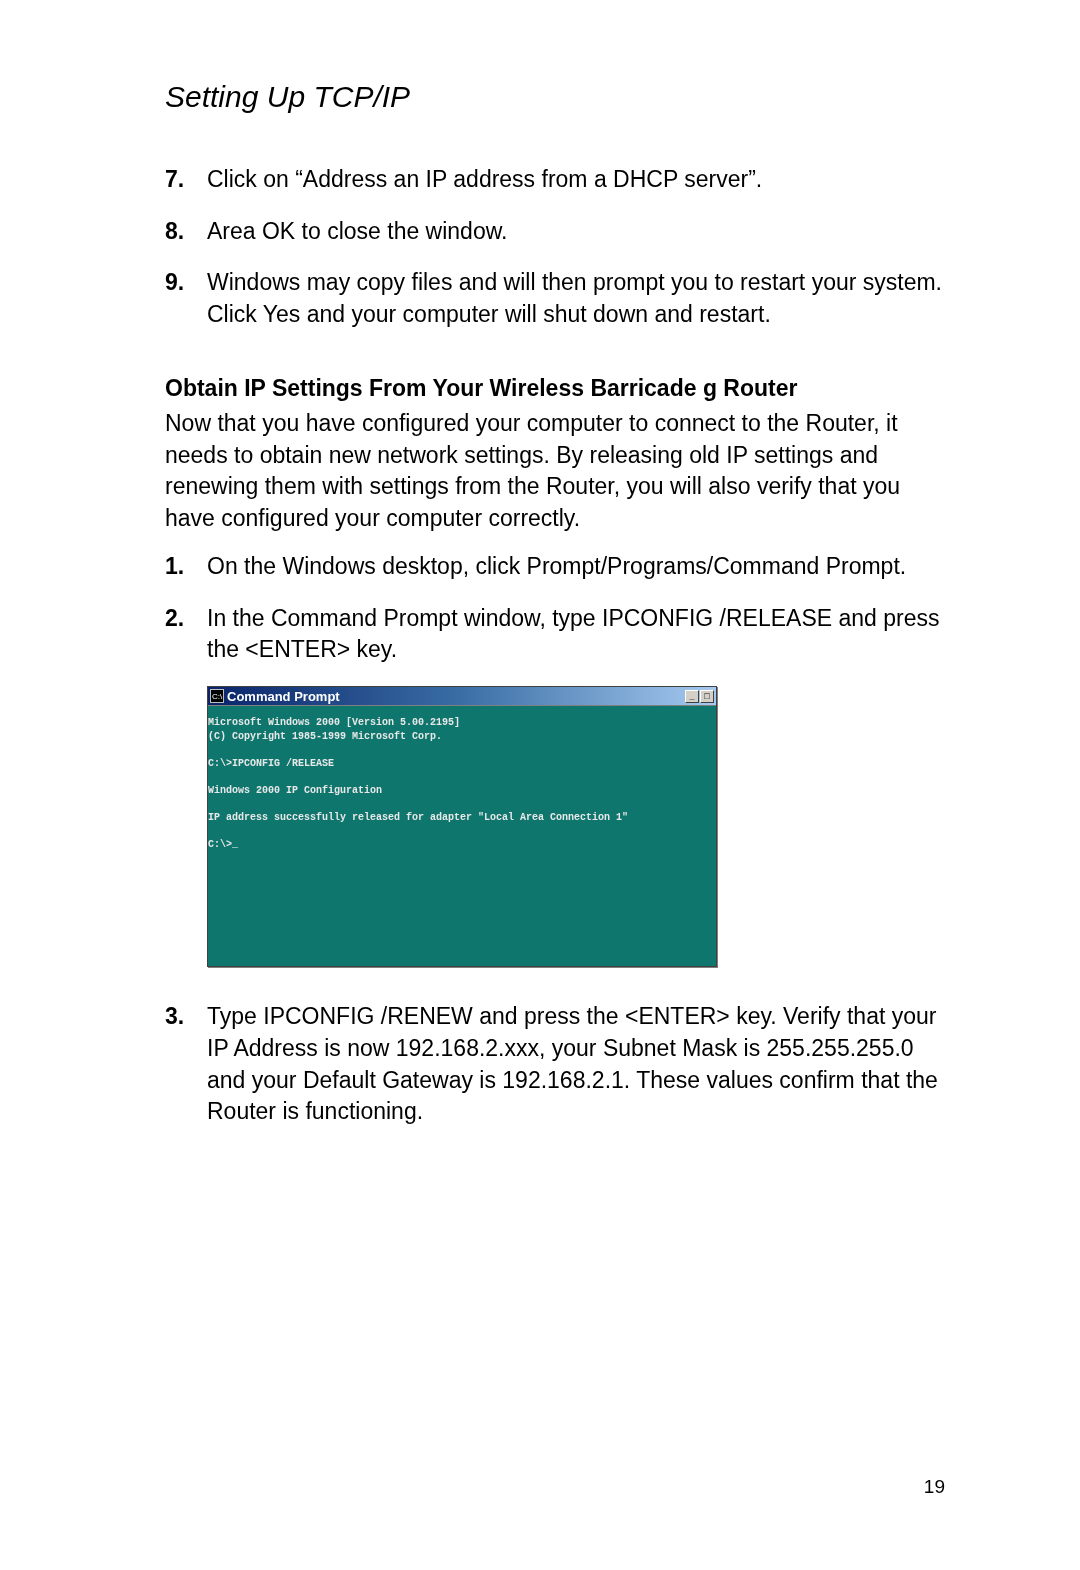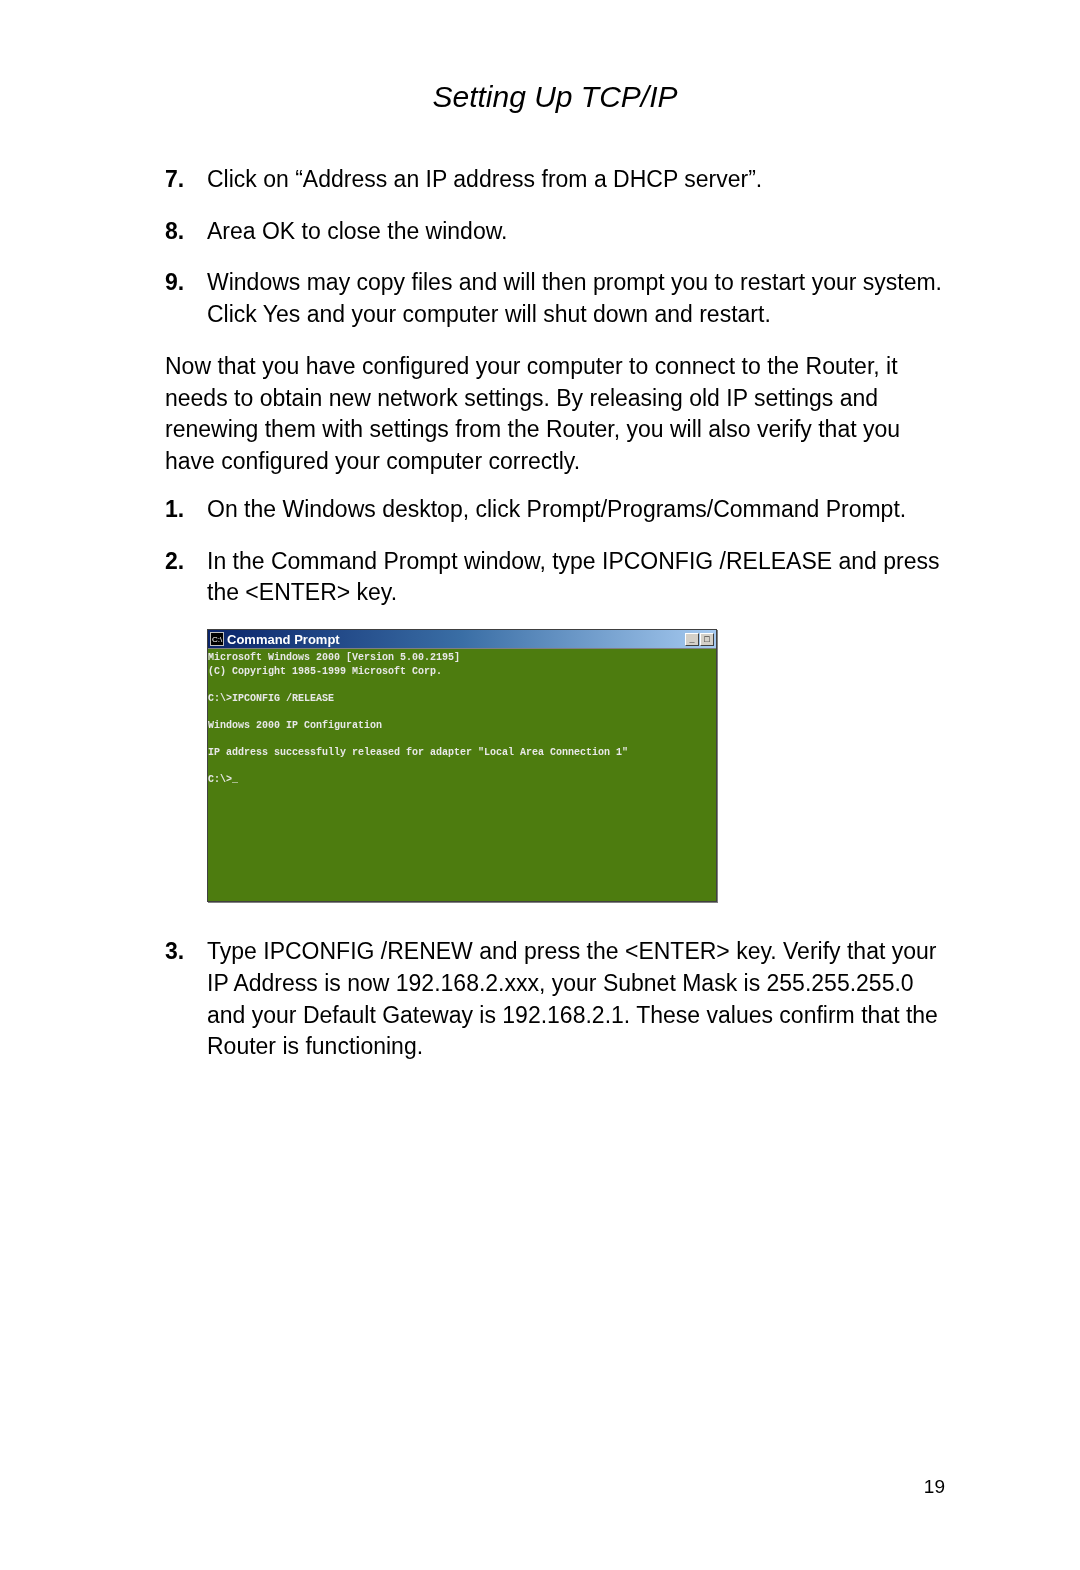--- a/index.html
+++ b/index.html
@@ -12,21 +12,21 @@
     color: #000000;
   }
   .page {
     box-sizing: border-box;
     width: 1080px;
     height: 1570px;
     padding: 80px 130px 60px 165px;
     position: relative;
   }
   .header-title {
-    text-align: center;
+    text-align: left;
     font-style: italic;
     font-size: 30px;
     margin-bottom: 50px;
     margin-right: 5px;
   }
   .ol {
     list-style: none;
     padding: 0;
     margin: 0;
   }
@@ -104,26 +104,26 @@
     border-left-color: #ffffff;
     font-size: 9px;
     line-height: 10px;
     text-align: center;
     font-family: Arial, sans-serif;
     box-sizing: border-box;
     color: #000000;
     font-weight: bold;
   }
   .cmd-body {
-    background: #4d7c0f;
+    background: #0f766e;
     color: #c0c0c0;
     font-family: "Courier New", monospace;
     font-size: 10px;
     line-height: 1.35;
-    padding: 2px 2px 2px 0px;
+    padding: 10px 2px 2px 0px;
     height: 248px;
     white-space: pre;
     overflow: hidden;
     border-top: 1px solid #808080;
   }
   .cmd-body .bold {
     font-weight: bold;
     color: #e8e8e8;
   }
   .page-number {
@@ -151,20 +151,21 @@
     <div class="li">
       <span class="num">8.</span>
       <span class="li-text">Area OK to close the window.</span>
     </div>
     <div class="li">
       <span class="num">9.</span>
       <span class="li-text">Windows may copy files and will then prompt you to restart your system. Click Yes and your computer will shut down and restart.</span>
     </div>
   </div>
 
+  <div class="section-heading">Obtain IP Settings From Your Wireless Barricade g Router</div>
   <div class="para">Now that you have configured your computer to connect to the Router, it needs to obtain new network settings. By releasing old IP settings and renewing them with settings from the Router, you will also verify that you have configured your computer correctly.</div>
 
   <div class="ol">
     <div class="li">
       <span class="num">1.</span>
       <span class="li-text">On the Windows desktop, click Prompt/Programs/Command Prompt.</span>
     </div>
     <div class="li">
       <span class="num">2.</span>
       <span class="li-text">In the Command Prompt window, type IPCONFIG /RELEASE and press the &lt;ENTER&gt; key.</span>

